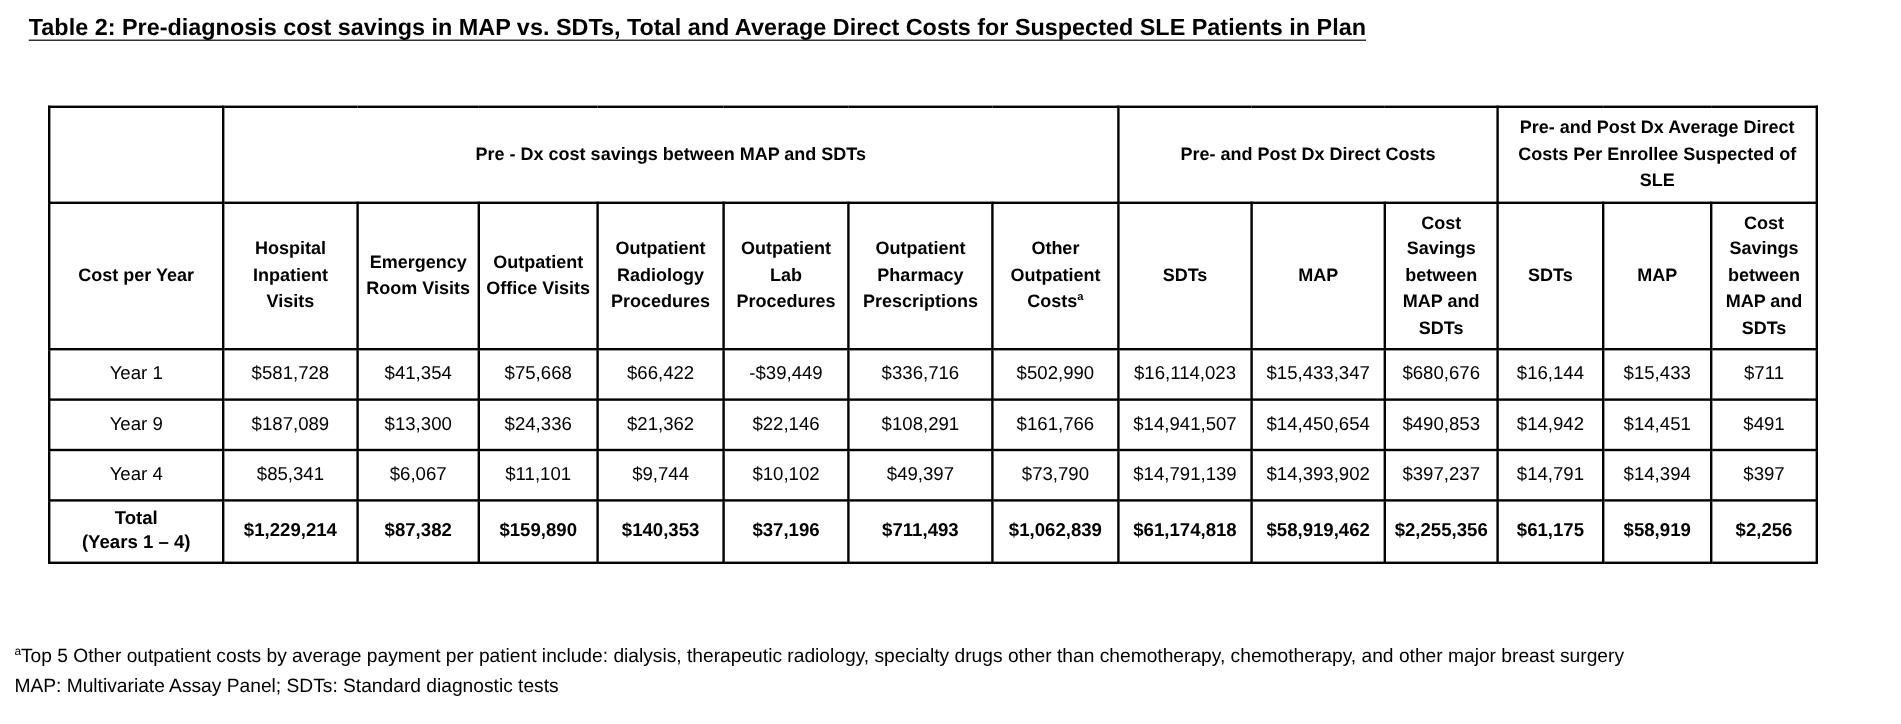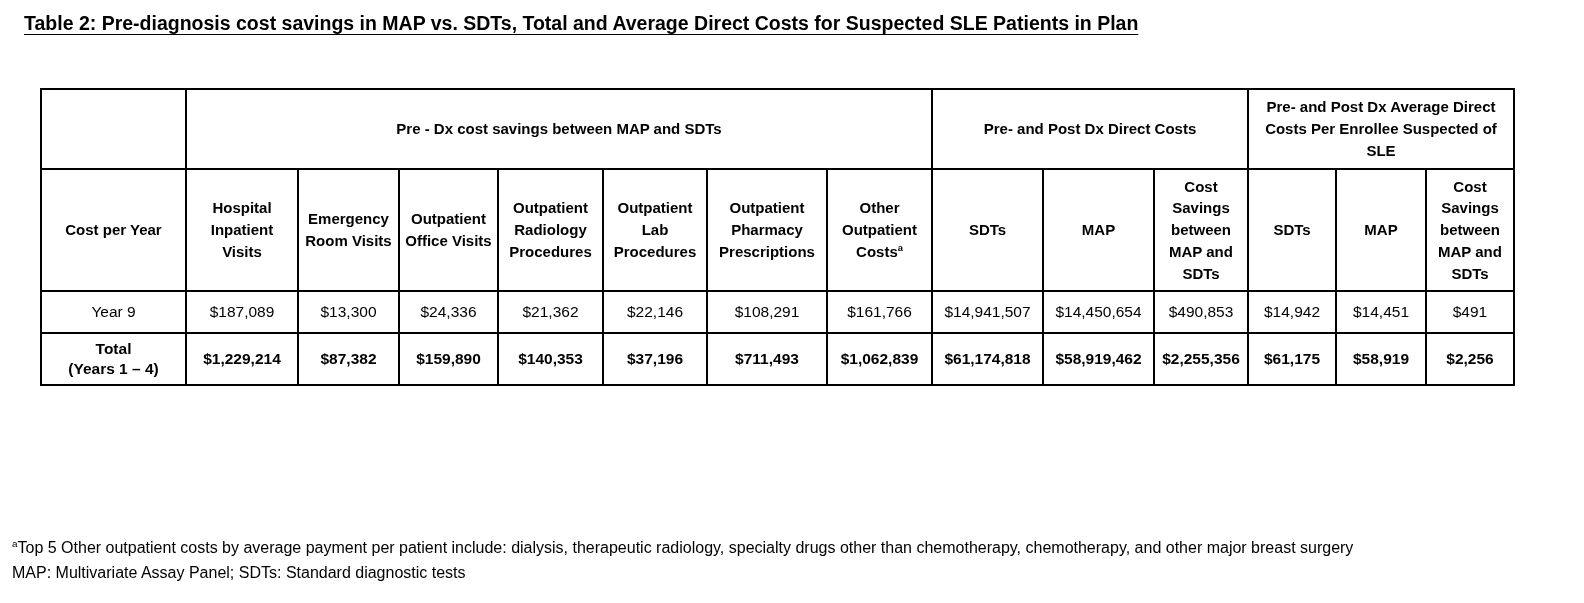--- a/index.html
+++ b/index.html
@@ -112,39 +112,71 @@
       <th>Outpatient Pharmacy Prescriptions</th>
       <th><span>Other Outpatient Costs</span><sup>a</sup></th>
       <th>SDTs</th>
       <th>MAP</th>
       <th>Cost Savings between MAP and SDTs</th>
       <th>SDTs</th>
       <th>MAP</th>
       <th>Cost Savings between MAP and SDTs</th>
     </tr>
 
+    <tr class="data-row">
+      <td>Year 1</td>
+      <td>$581,728</td>
+      <td>$41,354</td>
+      <td>$75,668</td>
+      <td>$66,422</td>
+      <td>-$39,449</td>
+      <td>$336,716</td>
+      <td>$502,990</td>
+      <td>$16,114,023</td>
+      <td>$15,433,347</td>
+      <td>$680,676</td>
+      <td>$16,144</td>
+      <td>$15,433</td>
+      <td>$711</td>
+    </tr>
 
 
     <tr class="data-row">
       <td>Year 9</td>
       <td>$187,089</td>
       <td>$13,300</td>
       <td>$24,336</td>
       <td>$21,362</td>
       <td>$22,146</td>
       <td>$108,291</td>
       <td>$161,766</td>
       <td>$14,941,507</td>
       <td>$14,450,654</td>
       <td>$490,853</td>
       <td>$14,942</td>
       <td>$14,451</td>
       <td>$491</td>
     </tr>
 
+    <tr class="data-row">
+      <td>Year 4</td>
+      <td>$85,341</td>
+      <td>$6,067</td>
+      <td>$11,101</td>
+      <td>$9,744</td>
+      <td>$10,102</td>
+      <td>$49,397</td>
+      <td>$73,790</td>
+      <td>$14,791,139</td>
+      <td>$14,393,902</td>
+      <td>$397,237</td>
+      <td>$14,791</td>
+      <td>$14,394</td>
+      <td>$397</td>
+    </tr>
 
     <tr class="total-row">
       <td>
         <div>Total</div>
         <div>(Years 1 – 4)</div>
       </td>
       <td>$1,229,214</td>
       <td>$87,382</td>
       <td>$159,890</td>
       <td>$140,353</td>

